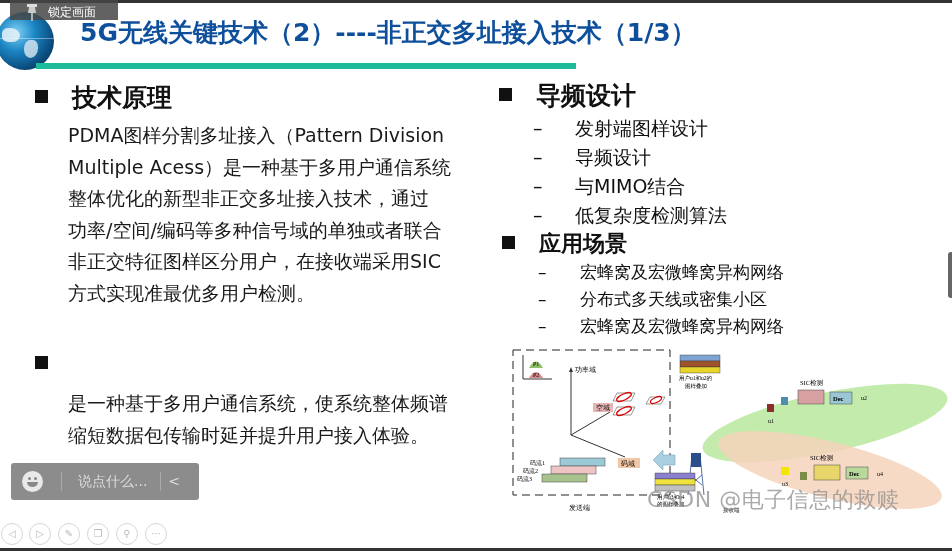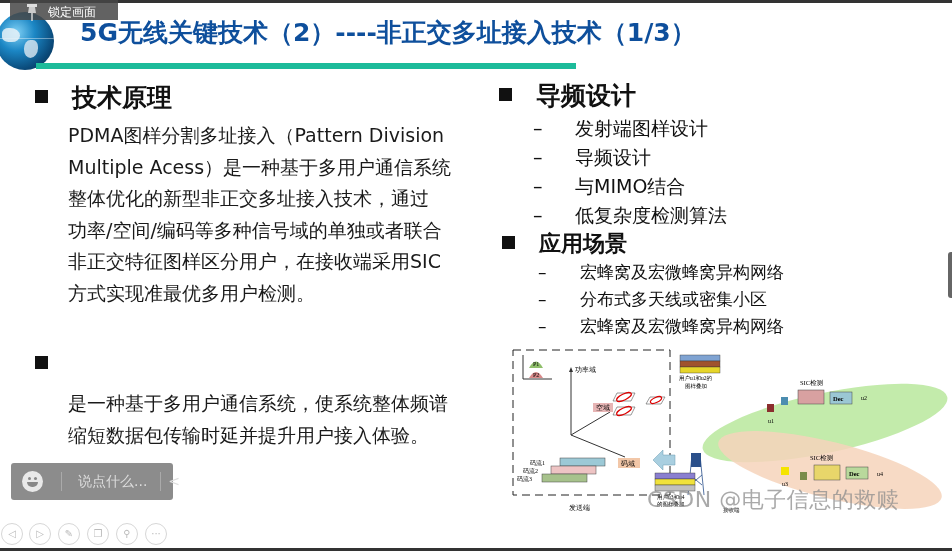--- a/index.html
+++ b/index.html
@@ -19,21 +19,21 @@
   .section-head{position:absolute;font-size:25px;font-weight:bold;color:#111;white-space:nowrap;}
   .bullet-sq{display:inline-block;width:13px;height:13px;background:#111;margin-right:24px;vertical-align:middle;position:relative;top:-3px;}
   .para{position:absolute;font-size:19px;line-height:31.5px;color:#1a1a1a;}
   .dash-list{position:absolute;margin:0;padding:0;list-style:none;}
   .dash-list li{position:relative;white-space:nowrap;color:#111;}
   .dash-list li .dash{position:absolute;left:0;}
   .r1 li{font-size:19px;height:29px;line-height:29px;padding-left:42px;}
   .r2 li{font-size:17px;height:27px;line-height:27px;padding-left:42px;}
   .figure{position:absolute;left:505px;top:345px;width:447px;height:203px;}
   .scroll-handle{position:absolute;left:948px;top:252px;width:6px;height:46px;background:#666;border-radius:3px;}
-  .chat-bar{position:absolute;left:11px;top:463px;width:162px;height:37px;background:rgba(120,120,120,.85);border-radius:3px;color:#eee;}
+  .chat-bar{position:absolute;left:11px;top:463px;width:188px;height:37px;background:rgba(120,120,120,.85);border-radius:3px;color:#eee;}
   .chat-bar .smile{position:absolute;left:11px;top:8px;width:21px;height:21px;border-radius:50%;background:#e9e9e9;}
   .chat-bar .smile:before{content:"";position:absolute;left:6px;top:6px;width:3px;height:3px;border-radius:50%;background:#888;box-shadow:6px 0 0 #888;}
   .chat-bar .smile:after{content:"";position:absolute;left:5px;top:11px;width:11px;height:5px;border-radius:0 0 6px 6px;background:#888;}
   .chat-bar .sep1{position:absolute;left:50px;top:9px;width:1px;height:19px;background:#aaa;}
   .chat-bar .ph{position:absolute;left:67px;top:0;line-height:37px;font-size:14px;color:#dcdcdc;}
   .chat-bar .sep2{position:absolute;left:149px;top:9px;width:1px;height:19px;background:#aaa;}
   .chat-bar .collapse{position:absolute;left:155px;top:0;line-height:37px;font-size:14px;color:#ddd;width:16px;text-align:center;}
   .ctrl{position:absolute;top:523px;width:22px;height:22px;border:1.5px solid #d7d7d7;border-radius:50%;box-sizing:border-box;color:#bbb;font-size:10px;line-height:19px;text-align:center;}
   .watermark{position:absolute;left:647px;top:485px;font-size:22px;color:rgba(140,140,140,.75);white-space:nowrap;letter-spacing:0.5px;text-align:center;}
 </style>

